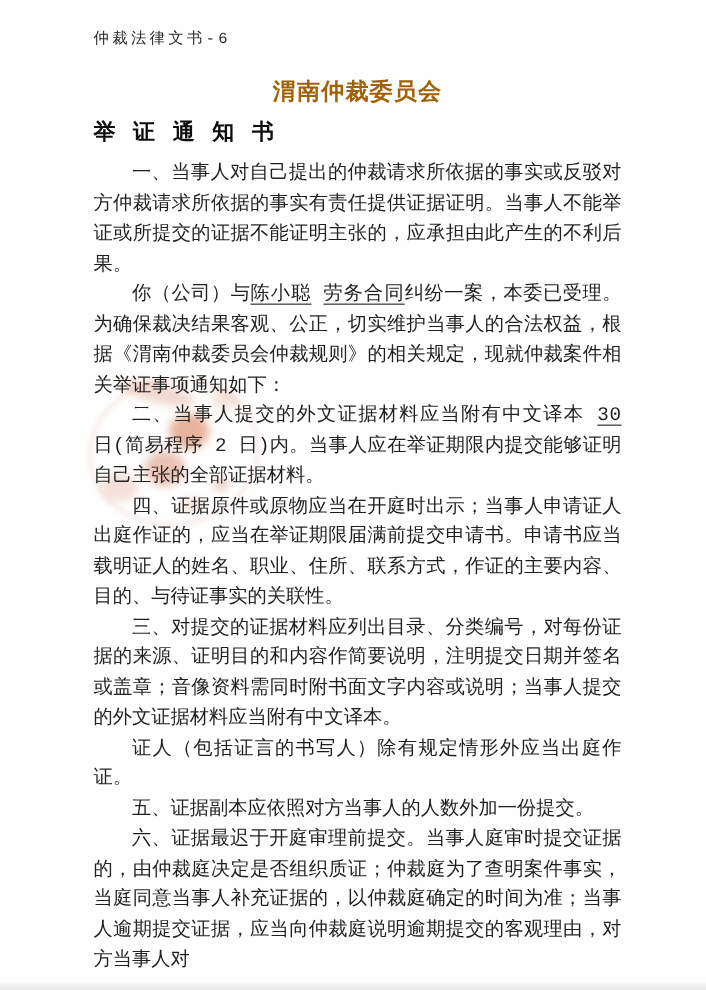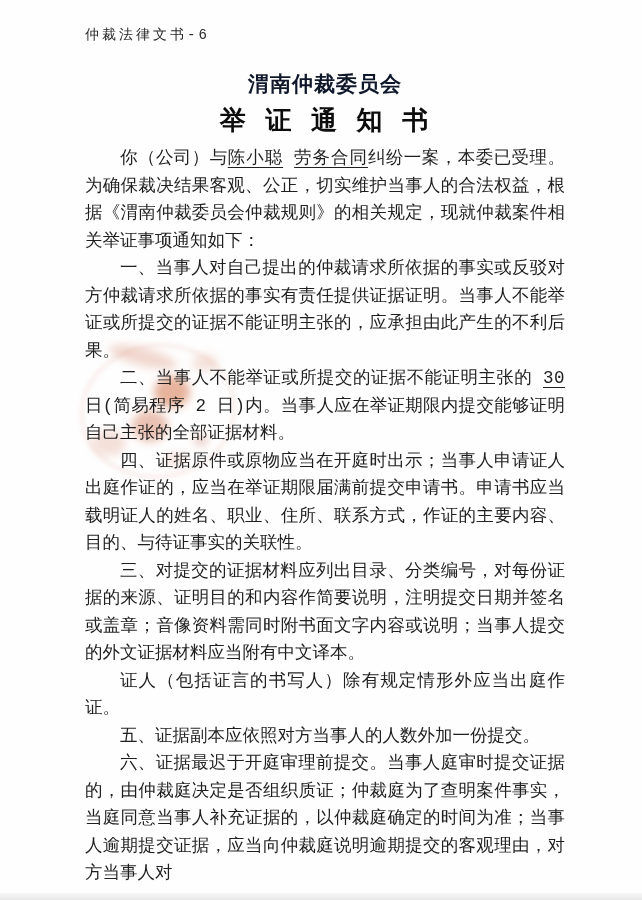--- a/index.html
+++ b/index.html
@@ -23,26 +23,25 @@
     letter-spacing:3px;
     color:#2a2a2a;
   }
   .org-title{
     margin:29px 0 0 0;
     text-align:center;
     font-size:21px;
     font-weight:bold;
     line-height:26px;
     letter-spacing:1px;
-    color:#0f172a;
+    color:#a16207;
   }
   .doc-title{
     margin:6px 0 0 0;
-    text-align:center;
-    font-size:26px;
+    font-size:20px;
     font-weight:bold;
     line-height:34px;
     letter-spacing:2px;
     color:#0d0d0d;
   }
   .body-text{
     margin-top:6px;
     font-size:17.5px;
     line-height:27.5px;
     text-align:justify;
@@ -116,25 +115,25 @@
 
     <div class="doc-label">仲裁法律文书-6</div>
 
     <h1 class="org-title">渭南仲裁委员会</h1>
 
     <h2 class="doc-title">举 证 通 知 书</h2>
 
     <div class="body-text">
 
 
+      <p class="para">一、当事人对自己提出的仲裁请求所依据的事实或反驳对方仲裁请求所依据的事实有责任提供证据证明。当事人不能举证或所提交的证据不能证明主张的，应承担由此产生的不利后果。</p>
+
       <p class="para"><span>你（公司）与</span><span class="u fill">陈小聪</span><span> </span><span class="u fill">劳务合同</span><span>纠纷一案，本委已受理。为确保裁决结果客观、公正，切实维护当事人的合法权益，根据《渭南仲裁委员会仲裁规则》的相关规定，现就仲裁案件相关举证事项通知如下：</span></p>
 
-      <p class="para">一、当事人对自己提出的仲裁请求所依据的事实或反驳对方仲裁请求所依据的事实有责任提供证据证明。当事人不能举证或所提交的证据不能证明主张的，应承担由此产生的不利后果。</p>
-
-      <p class="para"><span>二、当事人不能举证或所提交的证据不能证明主张的 </span><span class="u fill">30</span><span> 日(简易程序 2 日)内。当事人应在举证期限内提交能够证明自己主张的全部证据材料。</span></p>
+      <p class="para"><span>二、当事人提交的外文证据材料应当附有中文译本 </span><span class="u fill">30</span><span> 日(简易程序 2 日)内。当事人应在举证期限内提交能够证明自己主张的全部证据材料。</span></p>
 
       <p class="para">四、证据原件或原物应当在开庭时出示；当事人申请证人出庭作证的，应当在举证期限届满前提交申请书。申请书应当载明证人的姓名、职业、住所、联系方式，作证的主要内容、目的、与待证事实的关联性。</p>
 
       <p class="para">三、对提交的证据材料应列出目录、分类编号，对每份证据的来源、证明目的和内容作简要说明，注明提交日期并签名或盖章；音像资料需同时附书面文字内容或说明；当事人提交的外文证据材料应当附有中文译本。</p>
 
       <p class="para">证人（包括证言的书写人）除有规定情形外应当出庭作证。</p>
 
       <p class="para">五、证据副本应依照对方当事人的人数外加一份提交。</p>
 
       <p class="para">六、证据最迟于开庭审理前提交。当事人庭审时提交证据的，由仲裁庭决定是否组织质证；仲裁庭为了查明案件事实，当庭同意当事人补充证据的，以仲裁庭确定的时间为准；当事人逾期提交证据，应当向仲裁庭说明逾期提交的客观理由，对方当事人对</p>

